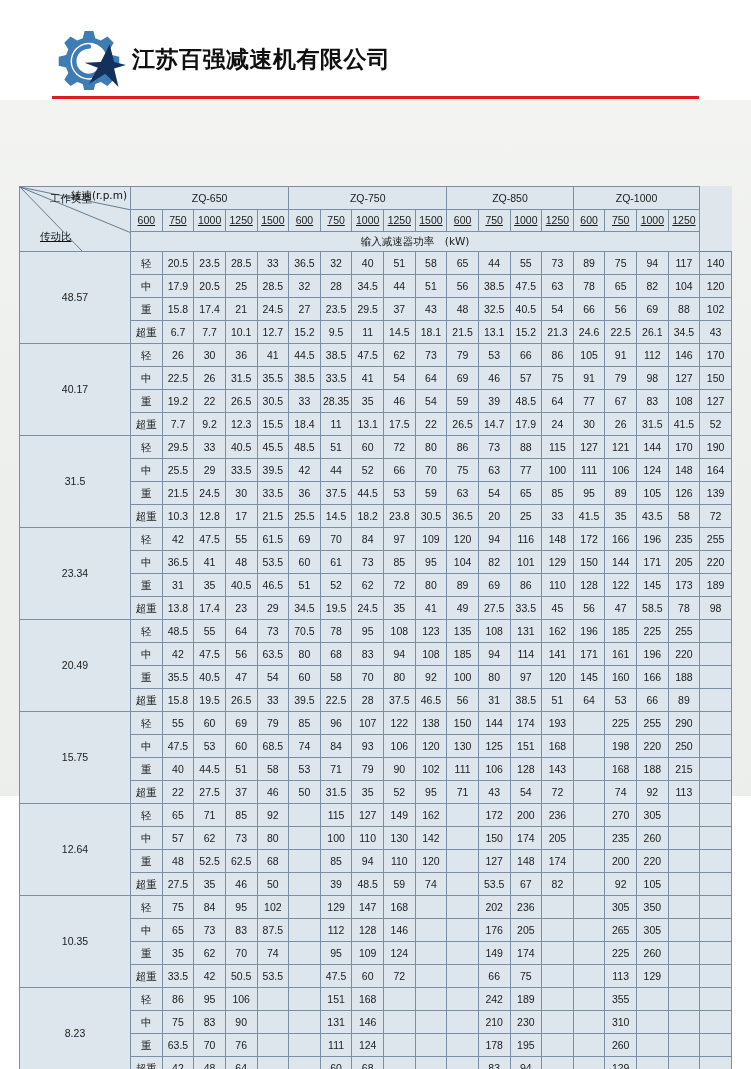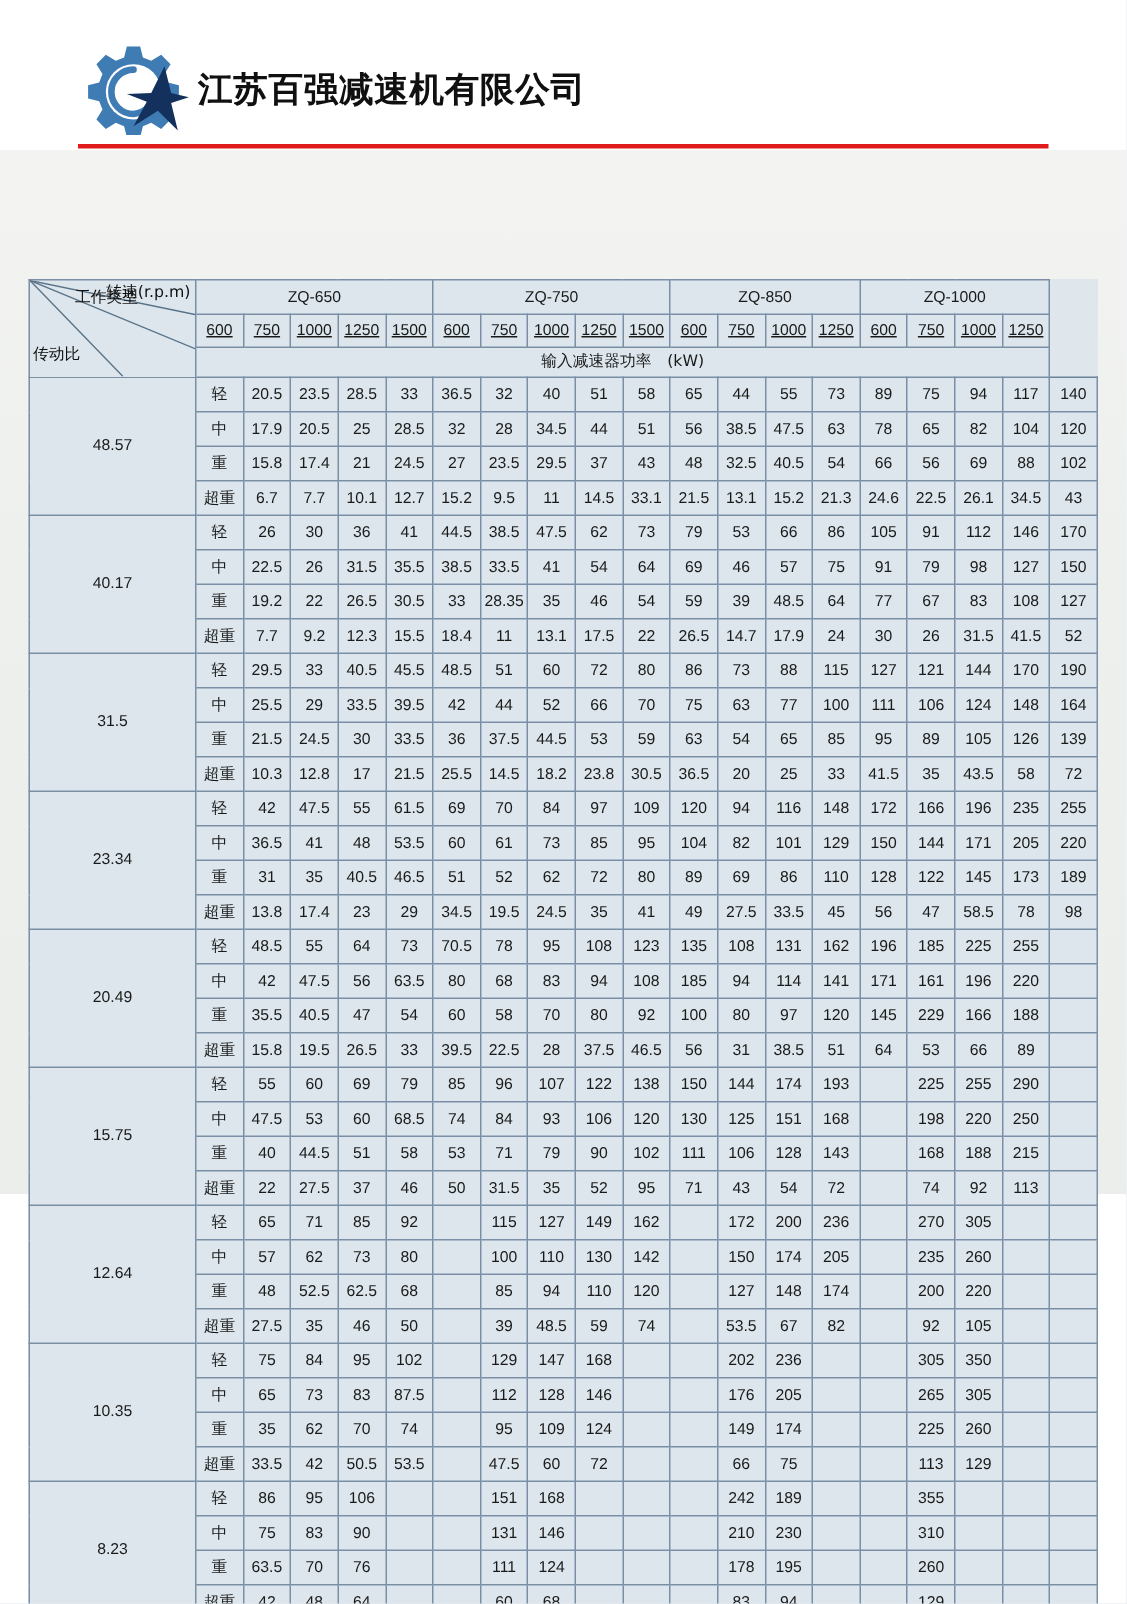--- a/index.html
+++ b/index.html
@@ -104,21 +104,21 @@
   }
   .corner .lbl {
     position: absolute;
     font-size: 10.5px;
     color: #111;
     white-space: nowrap;
     font-family: "DejaVu Sans", "Liberation Sans", sans-serif;
   }
   .corner .lbl-speed { right: 3px;  top: 3px; }
   .corner .lbl-duty  { left: 30px;  top: 6px; }
-  .corner .lbl-ratio { left: 2px;   top: 44px; }
+  .corner .lbl-ratio { left: 20px;   top: 44px; text-decoration: underline; }
 
   .model-head {
     height: 22px;
     font-size: 11.5px;
   }
   .rpm-head {
     height: 21px;
     font-size: 10.5px;
     text-decoration: underline;
   }
@@ -279,21 +279,21 @@
           <tr class="">
             <td class="duty-cell">超重</td>
             <td class="val">6.7</td>
             <td class="val">7.7</td>
             <td class="val">10.1</td>
             <td class="val">12.7</td>
             <td class="val">15.2</td>
             <td class="val">9.5</td>
             <td class="val">11</td>
             <td class="val">14.5</td>
-            <td class="val">33.1</td>
+            <td class="val">18.1</td>
             <td class="val">21.5</td>
             <td class="val">13.1</td>
             <td class="val">15.2</td>
             <td class="val">21.3</td>
             <td class="val">24.6</td>
             <td class="val">22.5</td>
             <td class="val">26.1</td>
             <td class="val">34.5</td>
             <td class="val">43</td>
           </tr>
@@ -604,21 +604,21 @@
             <td class="val">60</td>
             <td class="val">58</td>
             <td class="val">70</td>
             <td class="val">80</td>
             <td class="val">92</td>
             <td class="val">100</td>
             <td class="val">80</td>
             <td class="val">97</td>
             <td class="val">120</td>
             <td class="val">145</td>
-            <td class="val">229</td>
+            <td class="val">160</td>
             <td class="val">166</td>
             <td class="val">188</td>
             <td class="val empty"></td>
           </tr>
           <tr class="">
             <td class="duty-cell">超重</td>
             <td class="val">15.8</td>
             <td class="val">19.5</td>
             <td class="val">26.5</td>
             <td class="val">33</td>

